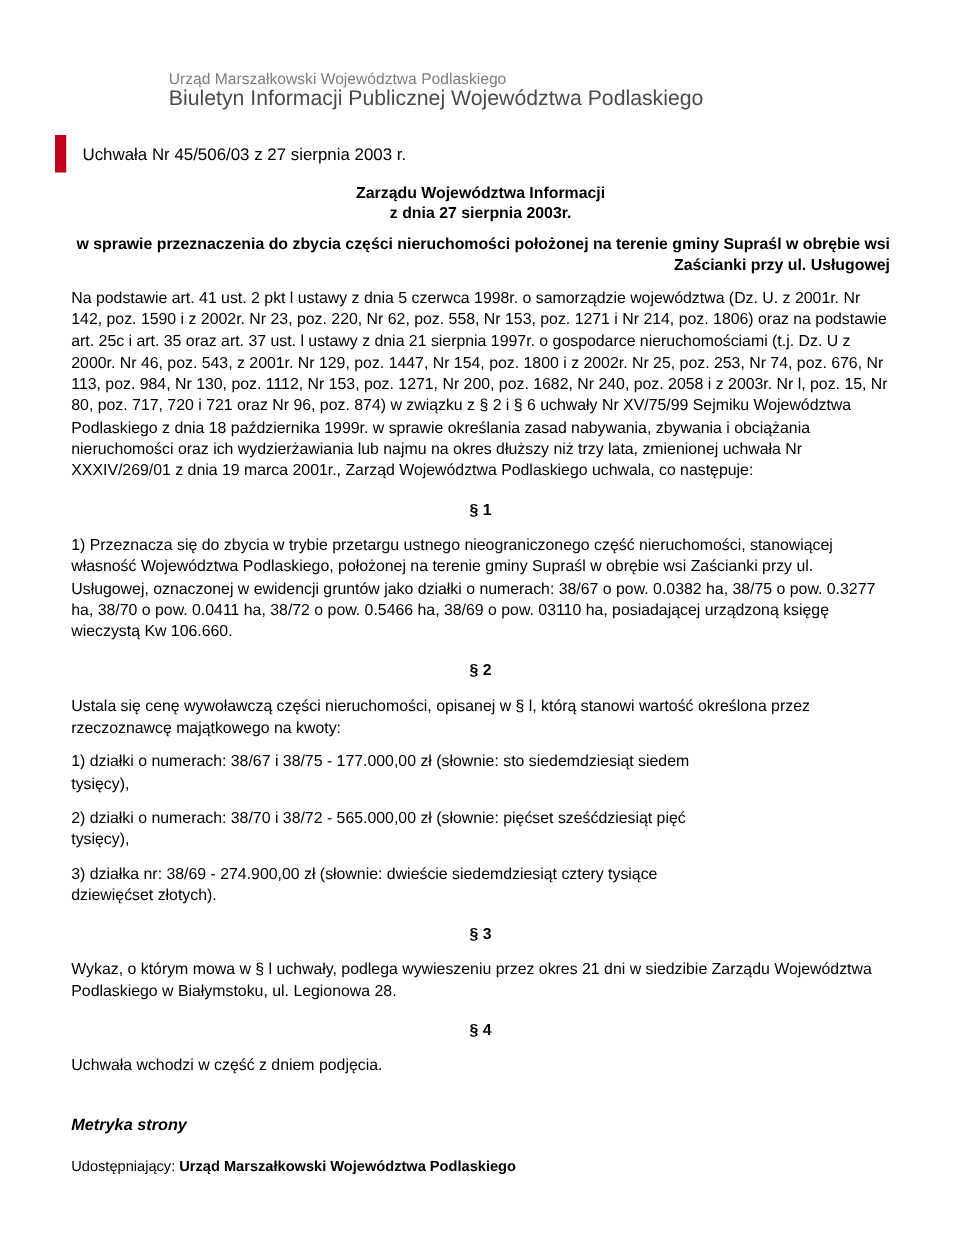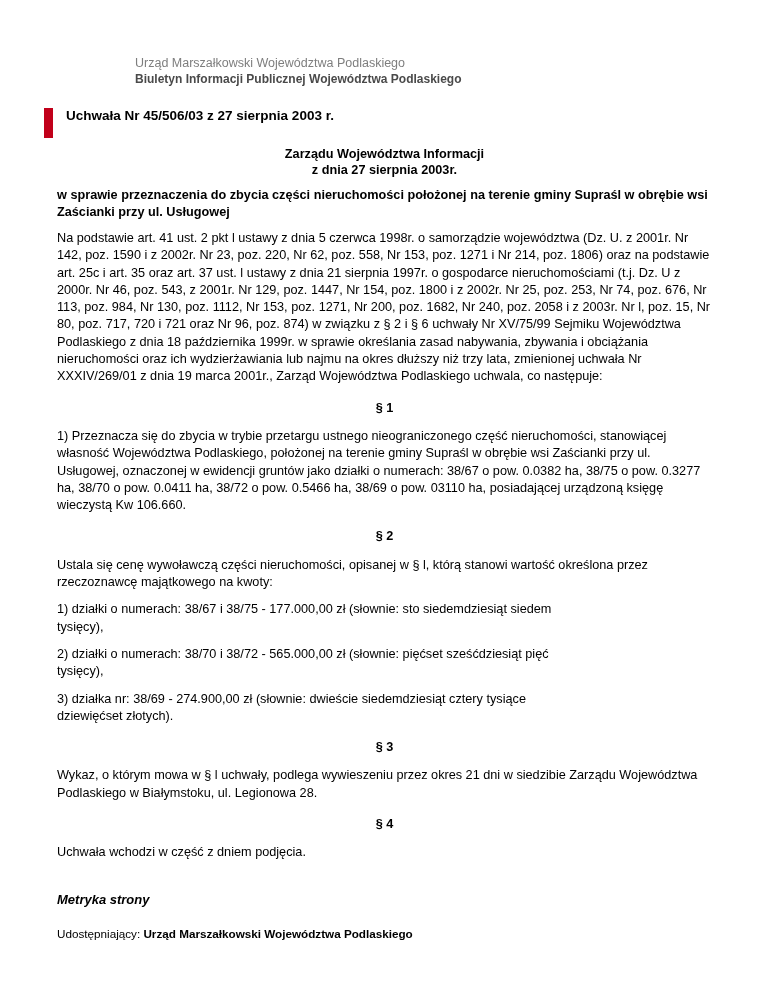--- a/index.html
+++ b/index.html
@@ -16,31 +16,30 @@
     padding-top: 55px;
     margin-left: 135px;
   }
   .site-header .org {
     color: #7e7e7e;
     font-size: 12.5px;
     line-height: 16px;
   }
   .site-header .site {
     color: #4a4a4a;
-    font-weight: bold;
-    font-size: 12px;
+    font-weight: normal;
+    font-size: 17px;
     line-height: 16px;
   }
   .doc-banner {
     margin-top: 21px;
     margin-left: 44px;
     display: flex;
-    align-items: flex-start;
+    align-items: center;
     height: 30px;
-    font-weight: bold;
   }
   .accent-bar {
     width: 9px;
     height: 30px;
     background: #c1001a;
     flex: 0 0 auto;
   }
   .banner-label {
     margin-left: 13px;
     font-size: 13.5px;
@@ -51,21 +50,21 @@
     font-size: 12.7px;
     line-height: 17.3px;
   }
   .doc-title {
     text-align: center;
     font-weight: bold;
     line-height: 16px;
     margin-top: 8px;
   }
   .doc-subject {
-    text-align: left;
+    text-align: right;
     font-weight: bold;
     line-height: 16.5px;
     margin-top: 9px;
   }
   p.para {
     margin: 10px 0;
     white-space: pre-line;
   }
   .preamble { margin-top: 12px; }
   .section-heading {

